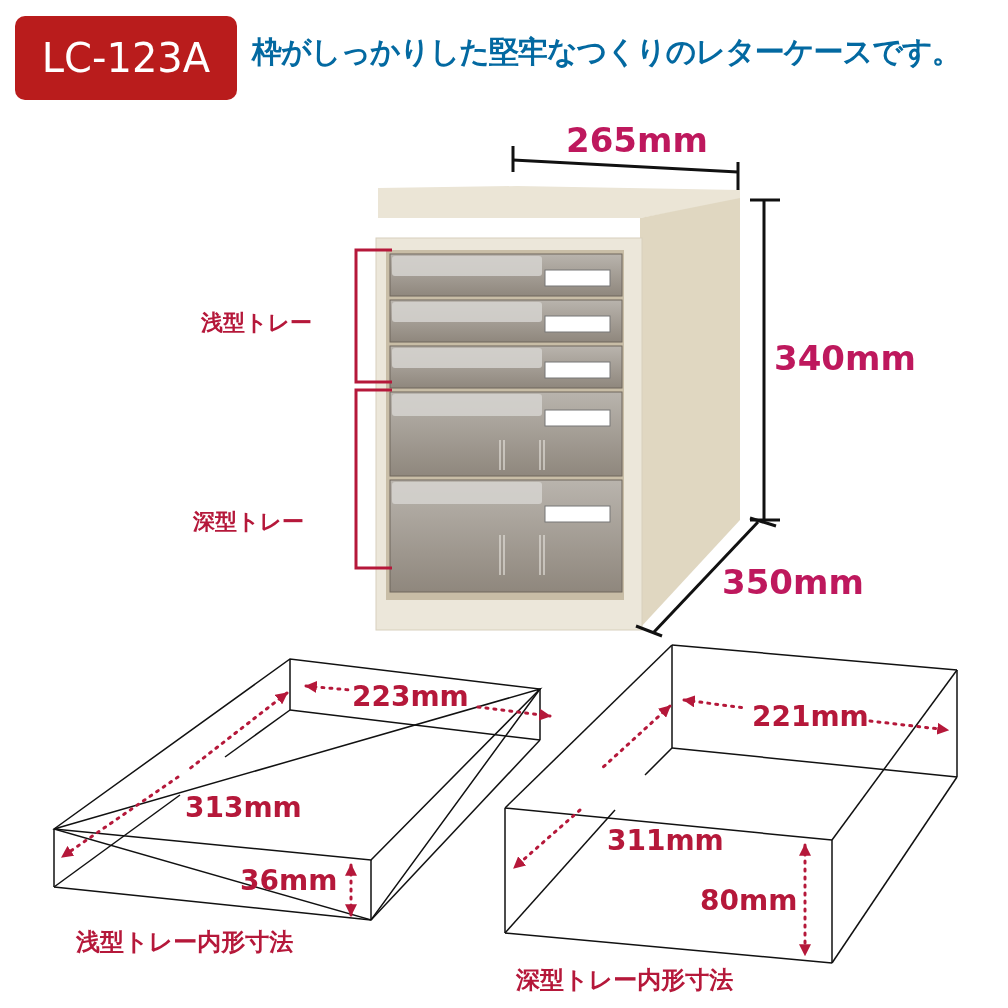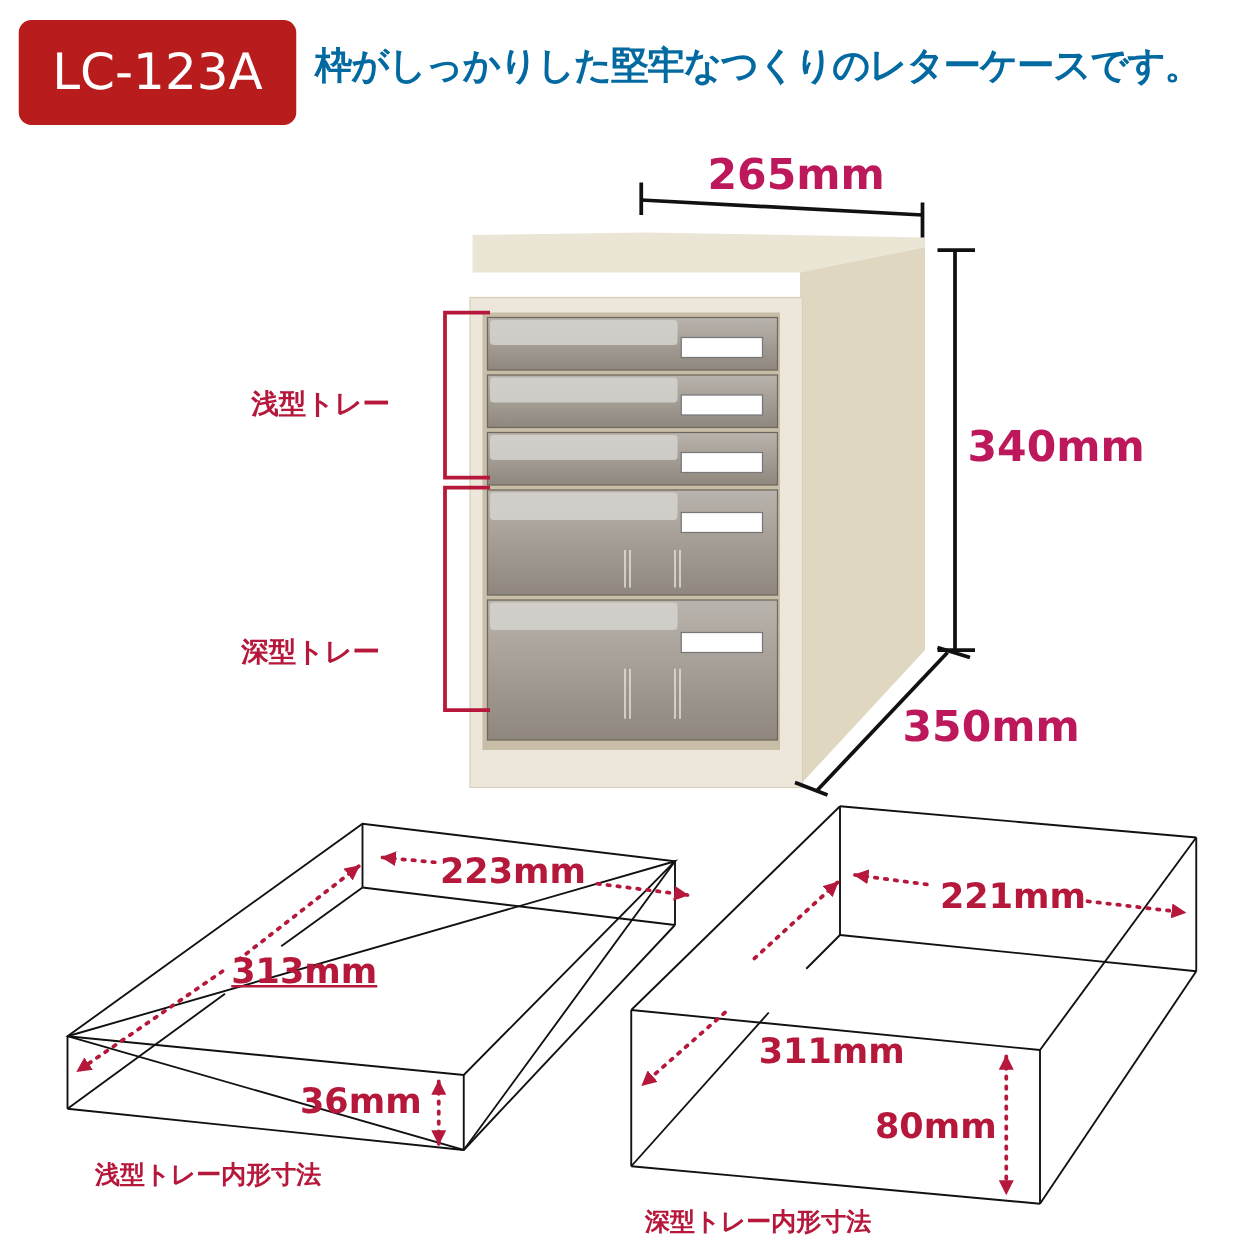--- a/index.html
+++ b/index.html
@@ -7,21 +7,21 @@
            font-family:"DejaVu Sans", "Liberation Sans", sans-serif; }
     .badge { position:absolute; left:15px; top:16px; width:222px; height:84px;
              background:#b91c1c; border-radius:10px; color:#fff;
              font-weight:normal; font-size:40px; display:flex; align-items:center; justify-content:center;
              letter-spacing:0px; }
     .headline { position:absolute; left:252px; top:32px; color:#0369a1; font-weight:bold; font-size:30px;
                 white-space:nowrap; letter-spacing:-1px; }
     .dim-black { position:absolute; color:#be185d; font-weight:bold; font-size:34px; white-space:nowrap; }
     .dim-red { position:absolute; color:#b5183a; font-weight:bold; font-size:28px; white-space:nowrap; }
     .tray-label { position:absolute; color:#b5183a; font-weight:bold; font-size:22px; white-space:nowrap; }
-    .tray-caption { position:absolute; color:#b5183a; font-weight:bold; font-size:20px; white-space:nowrap; }
+    .tray-caption { position:absolute; color:#b5183a; font-weight:bold; font-size:24px; white-space:nowrap; }
     svg { position:absolute; left:0; top:0; }
   </style>
 </head>
 <body>
 
 <div class="badge">
   <span>LC-123A</span>
 </div>
 <div class="headline">枠がしっかりした堅牢なつくりのレターケースです。</div>
 
@@ -144,20 +144,20 @@
 </svg>
 
 <div class="dim-black" style="left:566px;top:120px;">265mm</div>
 <div class="dim-black" style="left:774px;top:338px;">340mm</div>
 <div class="dim-black" style="left:722px;top:562px;">350mm</div>
 
 <div class="tray-label" style="left:201px;top:308px;">浅型トレー</div>
 <div class="tray-label" style="left:193px;top:475px;margin-top:32px;">深型トレー</div>
 
 <div class="dim-red" style="left:352px;top:680px;">223mm</div>
-<div class="dim-red" style="left:185px;top:760px;text-decoration:underline;">313mm</div>
+<div class="dim-red" style="left:185px;top:791px;">313mm</div>
 <div class="dim-red" style="left:240px;top:864px;">36mm</div>
 <div class="tray-caption" style="left:76px;top:926px;">浅型トレー内形寸法</div>
 
 <div class="dim-red" style="left:752px;top:700px;text-align:center;">221mm</div>
 <div class="dim-red" style="left:607px;top:824px;">311mm</div>
 <div class="dim-red" style="left:700px;top:884px;">80mm</div>
 <div class="tray-caption" style="left:516px;top:964px;">深型トレー内形寸法</div>
 
 </body></html>

